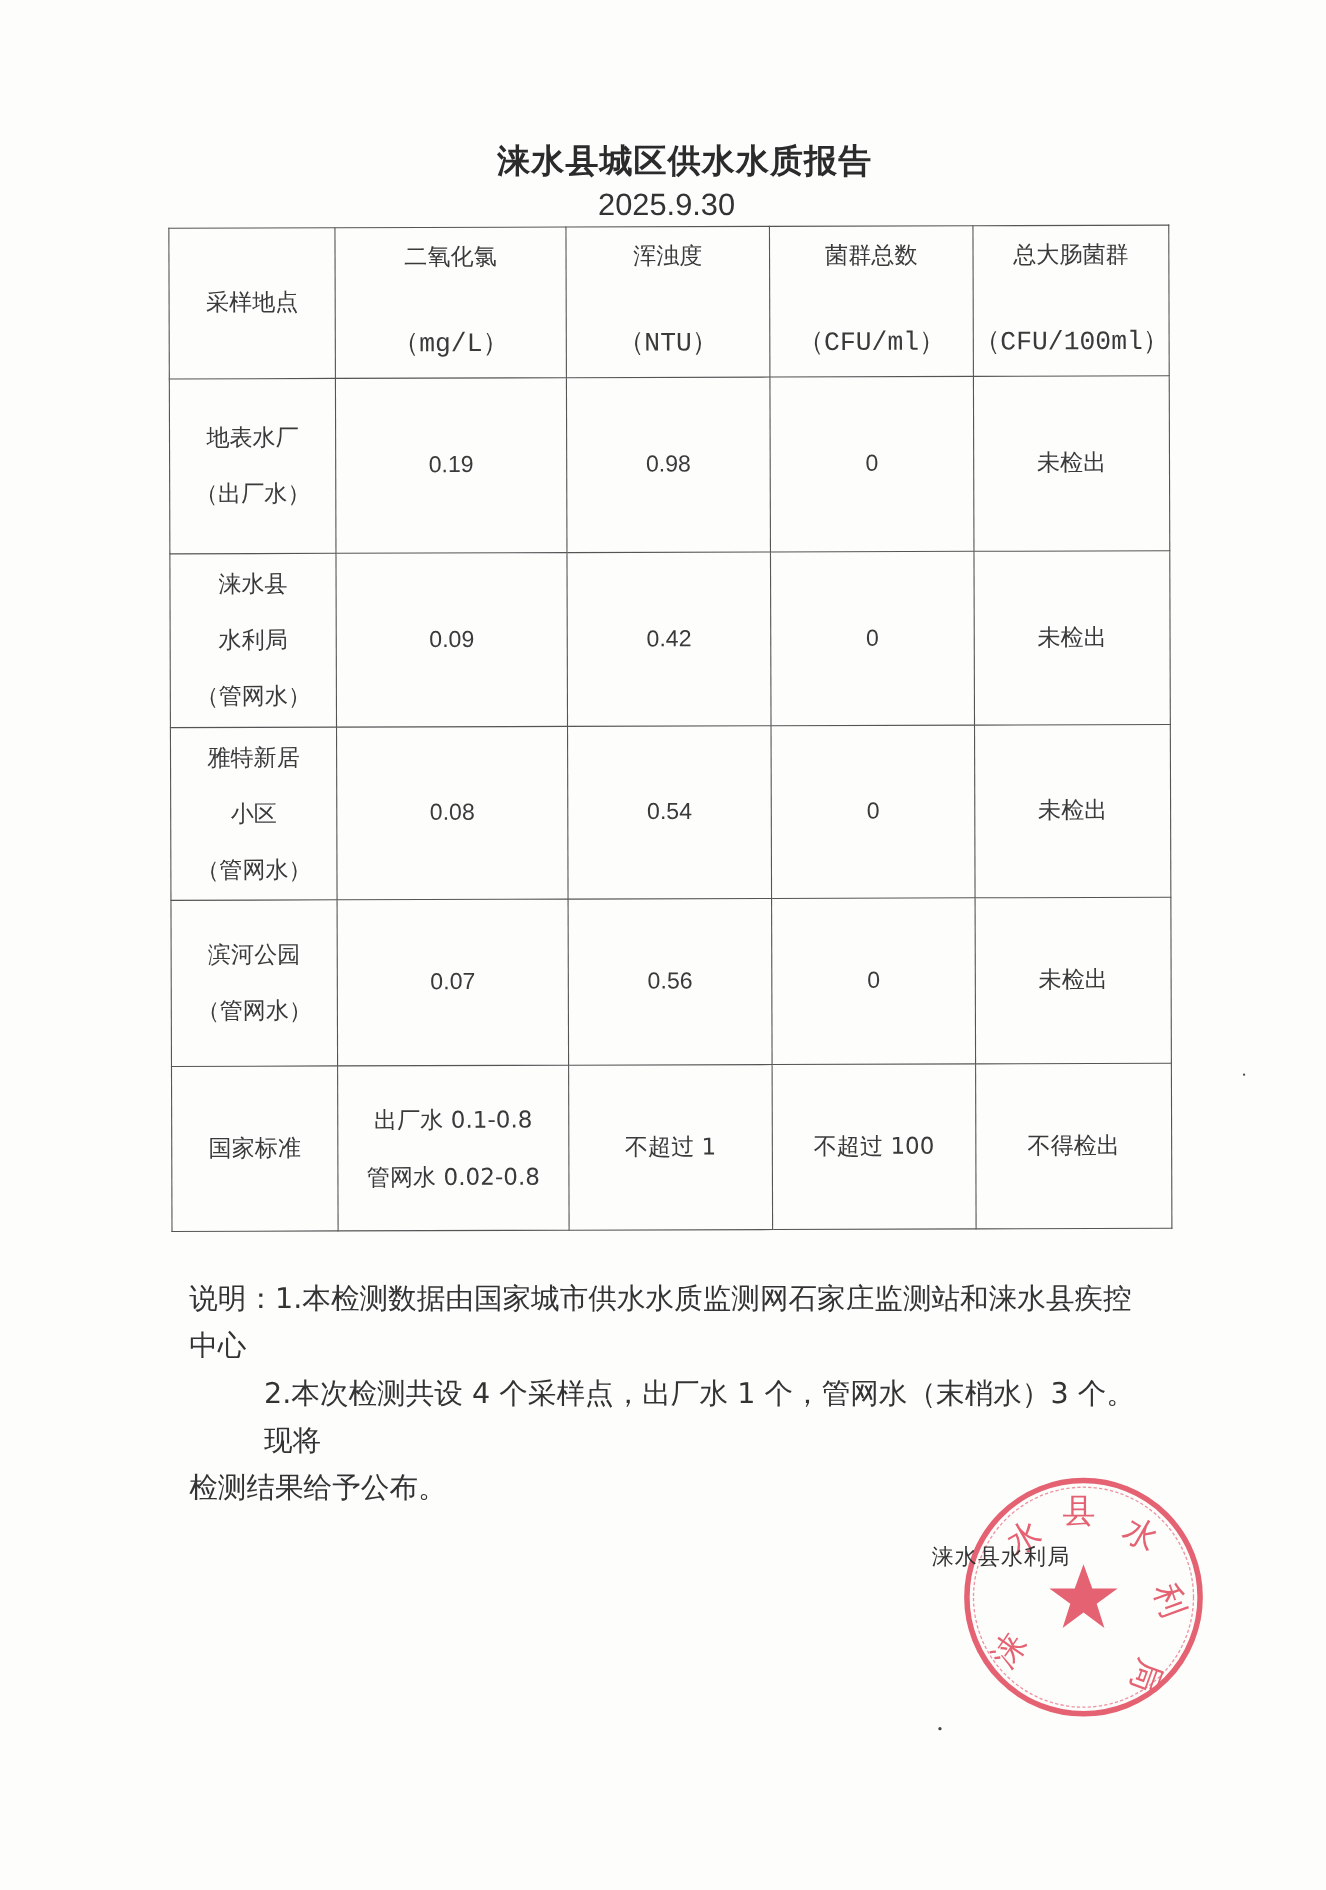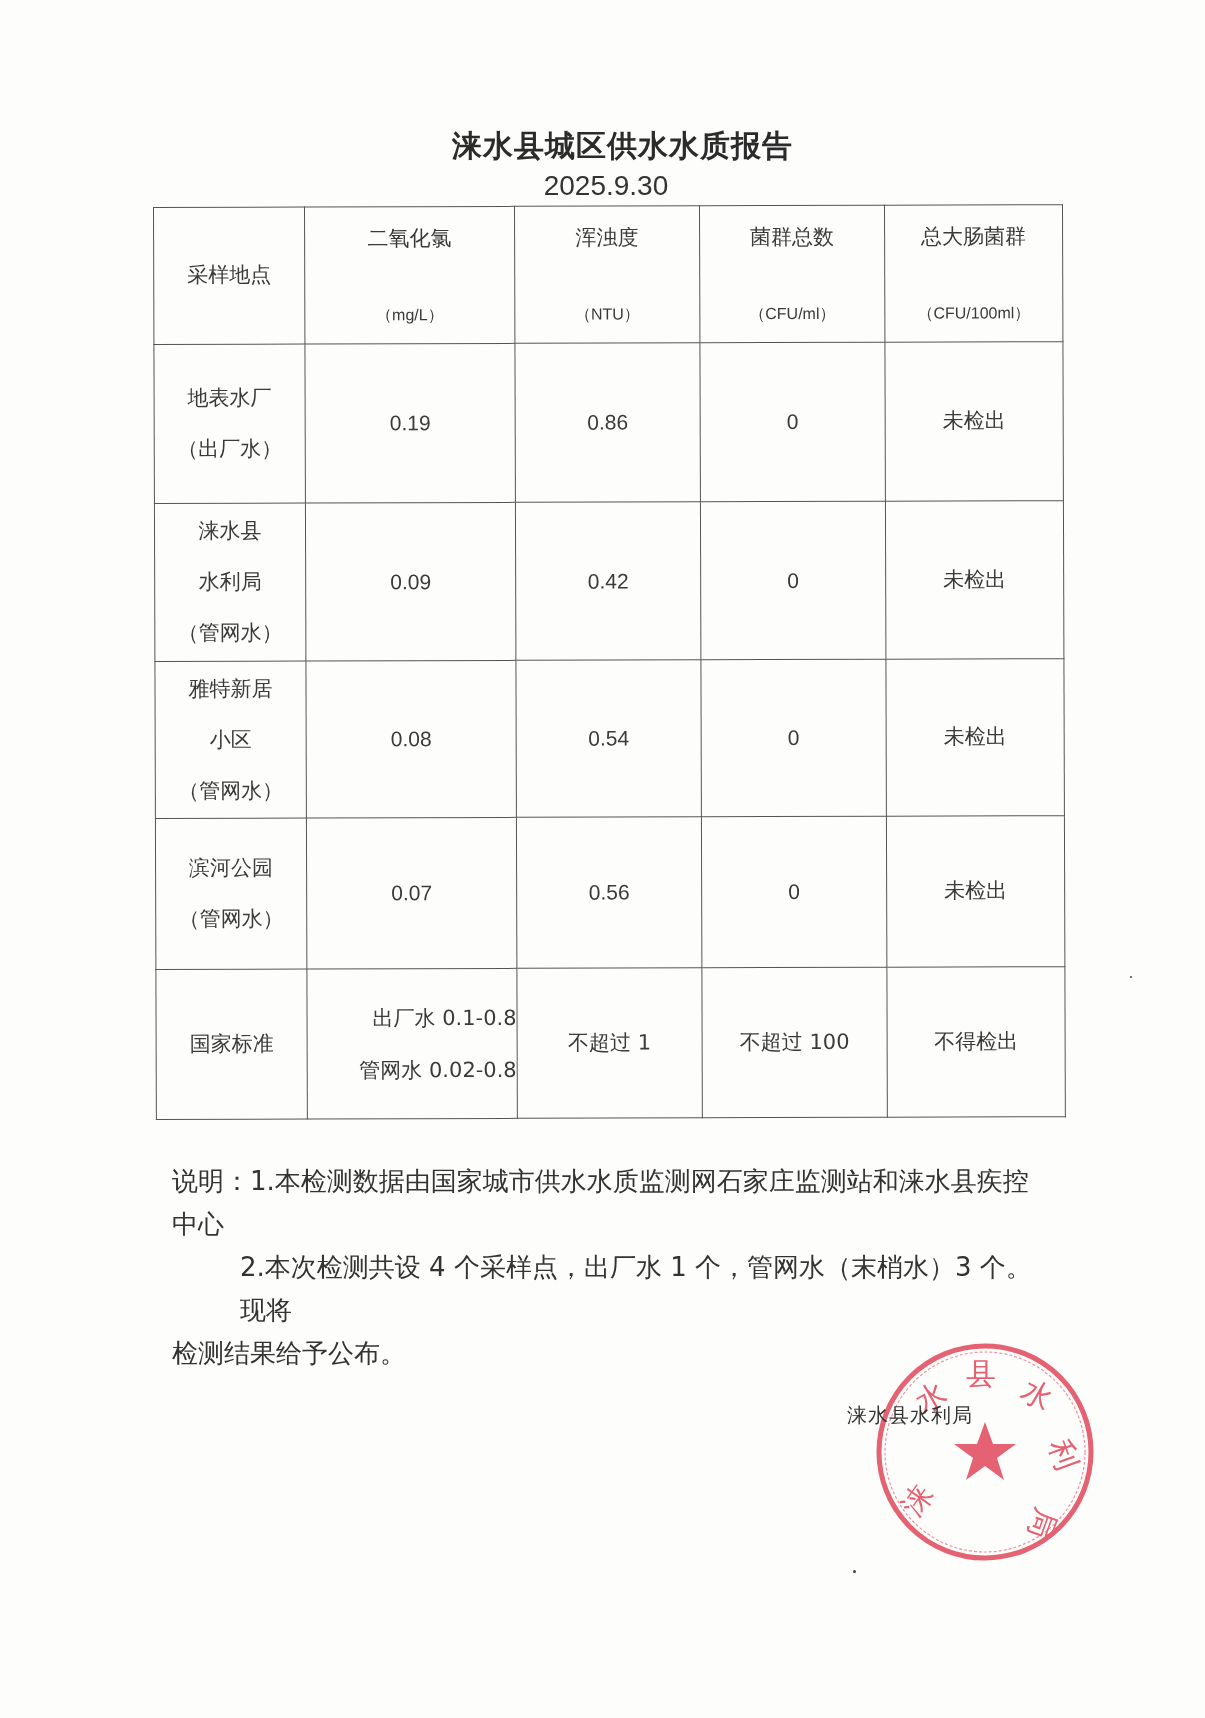--- a/index.html
+++ b/index.html
@@ -23,24 +23,24 @@
     border-collapse: collapse; table-layout: fixed;
     transform: rotate(-0.18deg); transform-origin: top left;
   }
   table.report td, table.report th {
     border: 1.6px solid #555;
     text-align: center; vertical-align: middle;
     font-weight: normal; color: #3a3a3a;
     font-size: 21px; padding: 0; line-height: 1.2;
   }
   .hdr-line1 { display: block; margin-bottom: 54px; }
-  .hdr-unit { display: block; font-family: Liberation Sans, sans-serif; font-size: 16px; }
+  .hdr-unit { display: block; font-family: Liberation Mono, monospace; font-size: 24px; }
   .loc-line { display: block; line-height: 51px; }
   .num { font-family: "Liberation Sans", sans-serif; font-size: 21px; }
-  .std-line { display: block; line-height: 52px; text-align: right; }
+  .std-line { display: block; line-height: 52px; }
   .notes {
     position: absolute; left: 172px; top: 1160px; width: 880px;
     font-size: 26px; color: #333; line-height: 43px;
   }
   .notes p { margin: 0; }
   .indent { padding-left: 68px; }
   .signature {
     position: absolute; left: 847px; top: 1402px;
     font-size: 20px; color: #333; letter-spacing: 1px; z-index: 2;
   }
@@ -86,21 +86,21 @@
       <span class="hdr-unit">（CFU/100ml）</span>
     </th>
   </tr>
 
   <tr style="height:159px">
     <td>
       <span class="loc-line">地表水厂</span>
       <span class="loc-line">（出厂水）</span>
     </td>
     <td class="num">0.19</td>
-    <td class="num">0.86</td>
+    <td class="num">0.98</td>
     <td class="num">0</td>
     <td>未检出</td>
   </tr>
 
   <tr style="height:158px">
     <td>
       <span class="loc-line">涞水县</span>
       <span class="loc-line">水利局</span>
       <span class="loc-line">（管网水）</span>
     </td>

